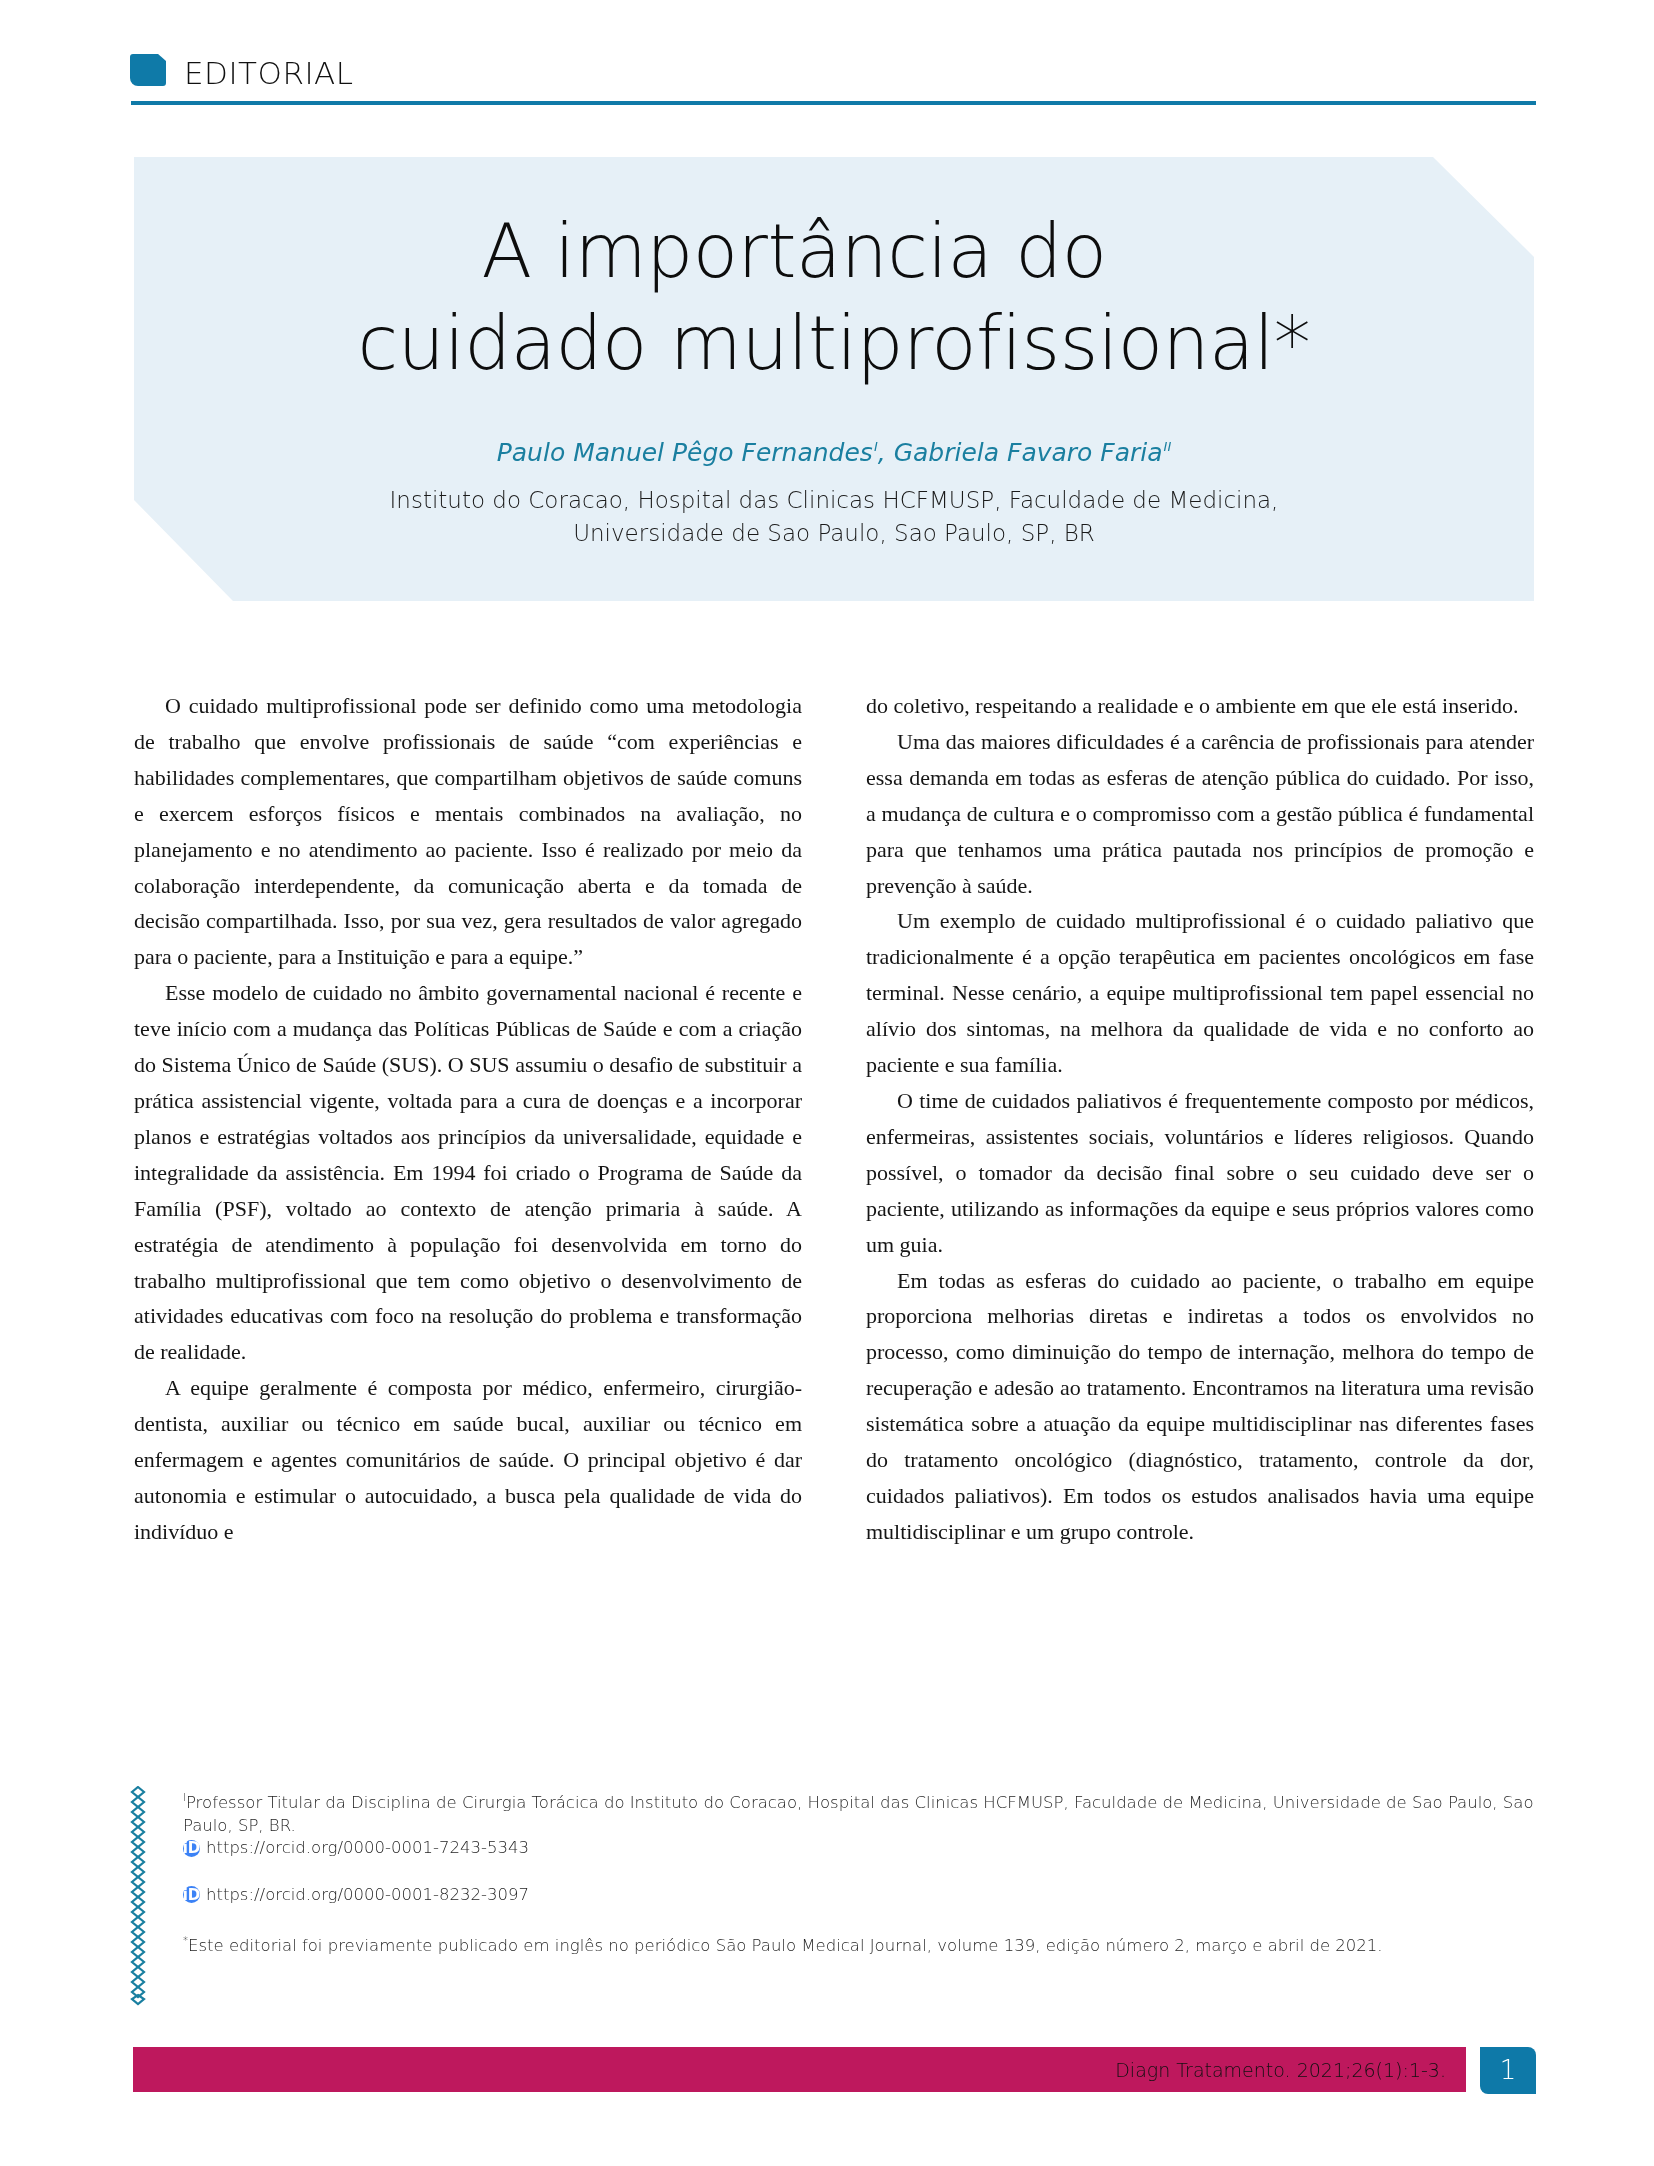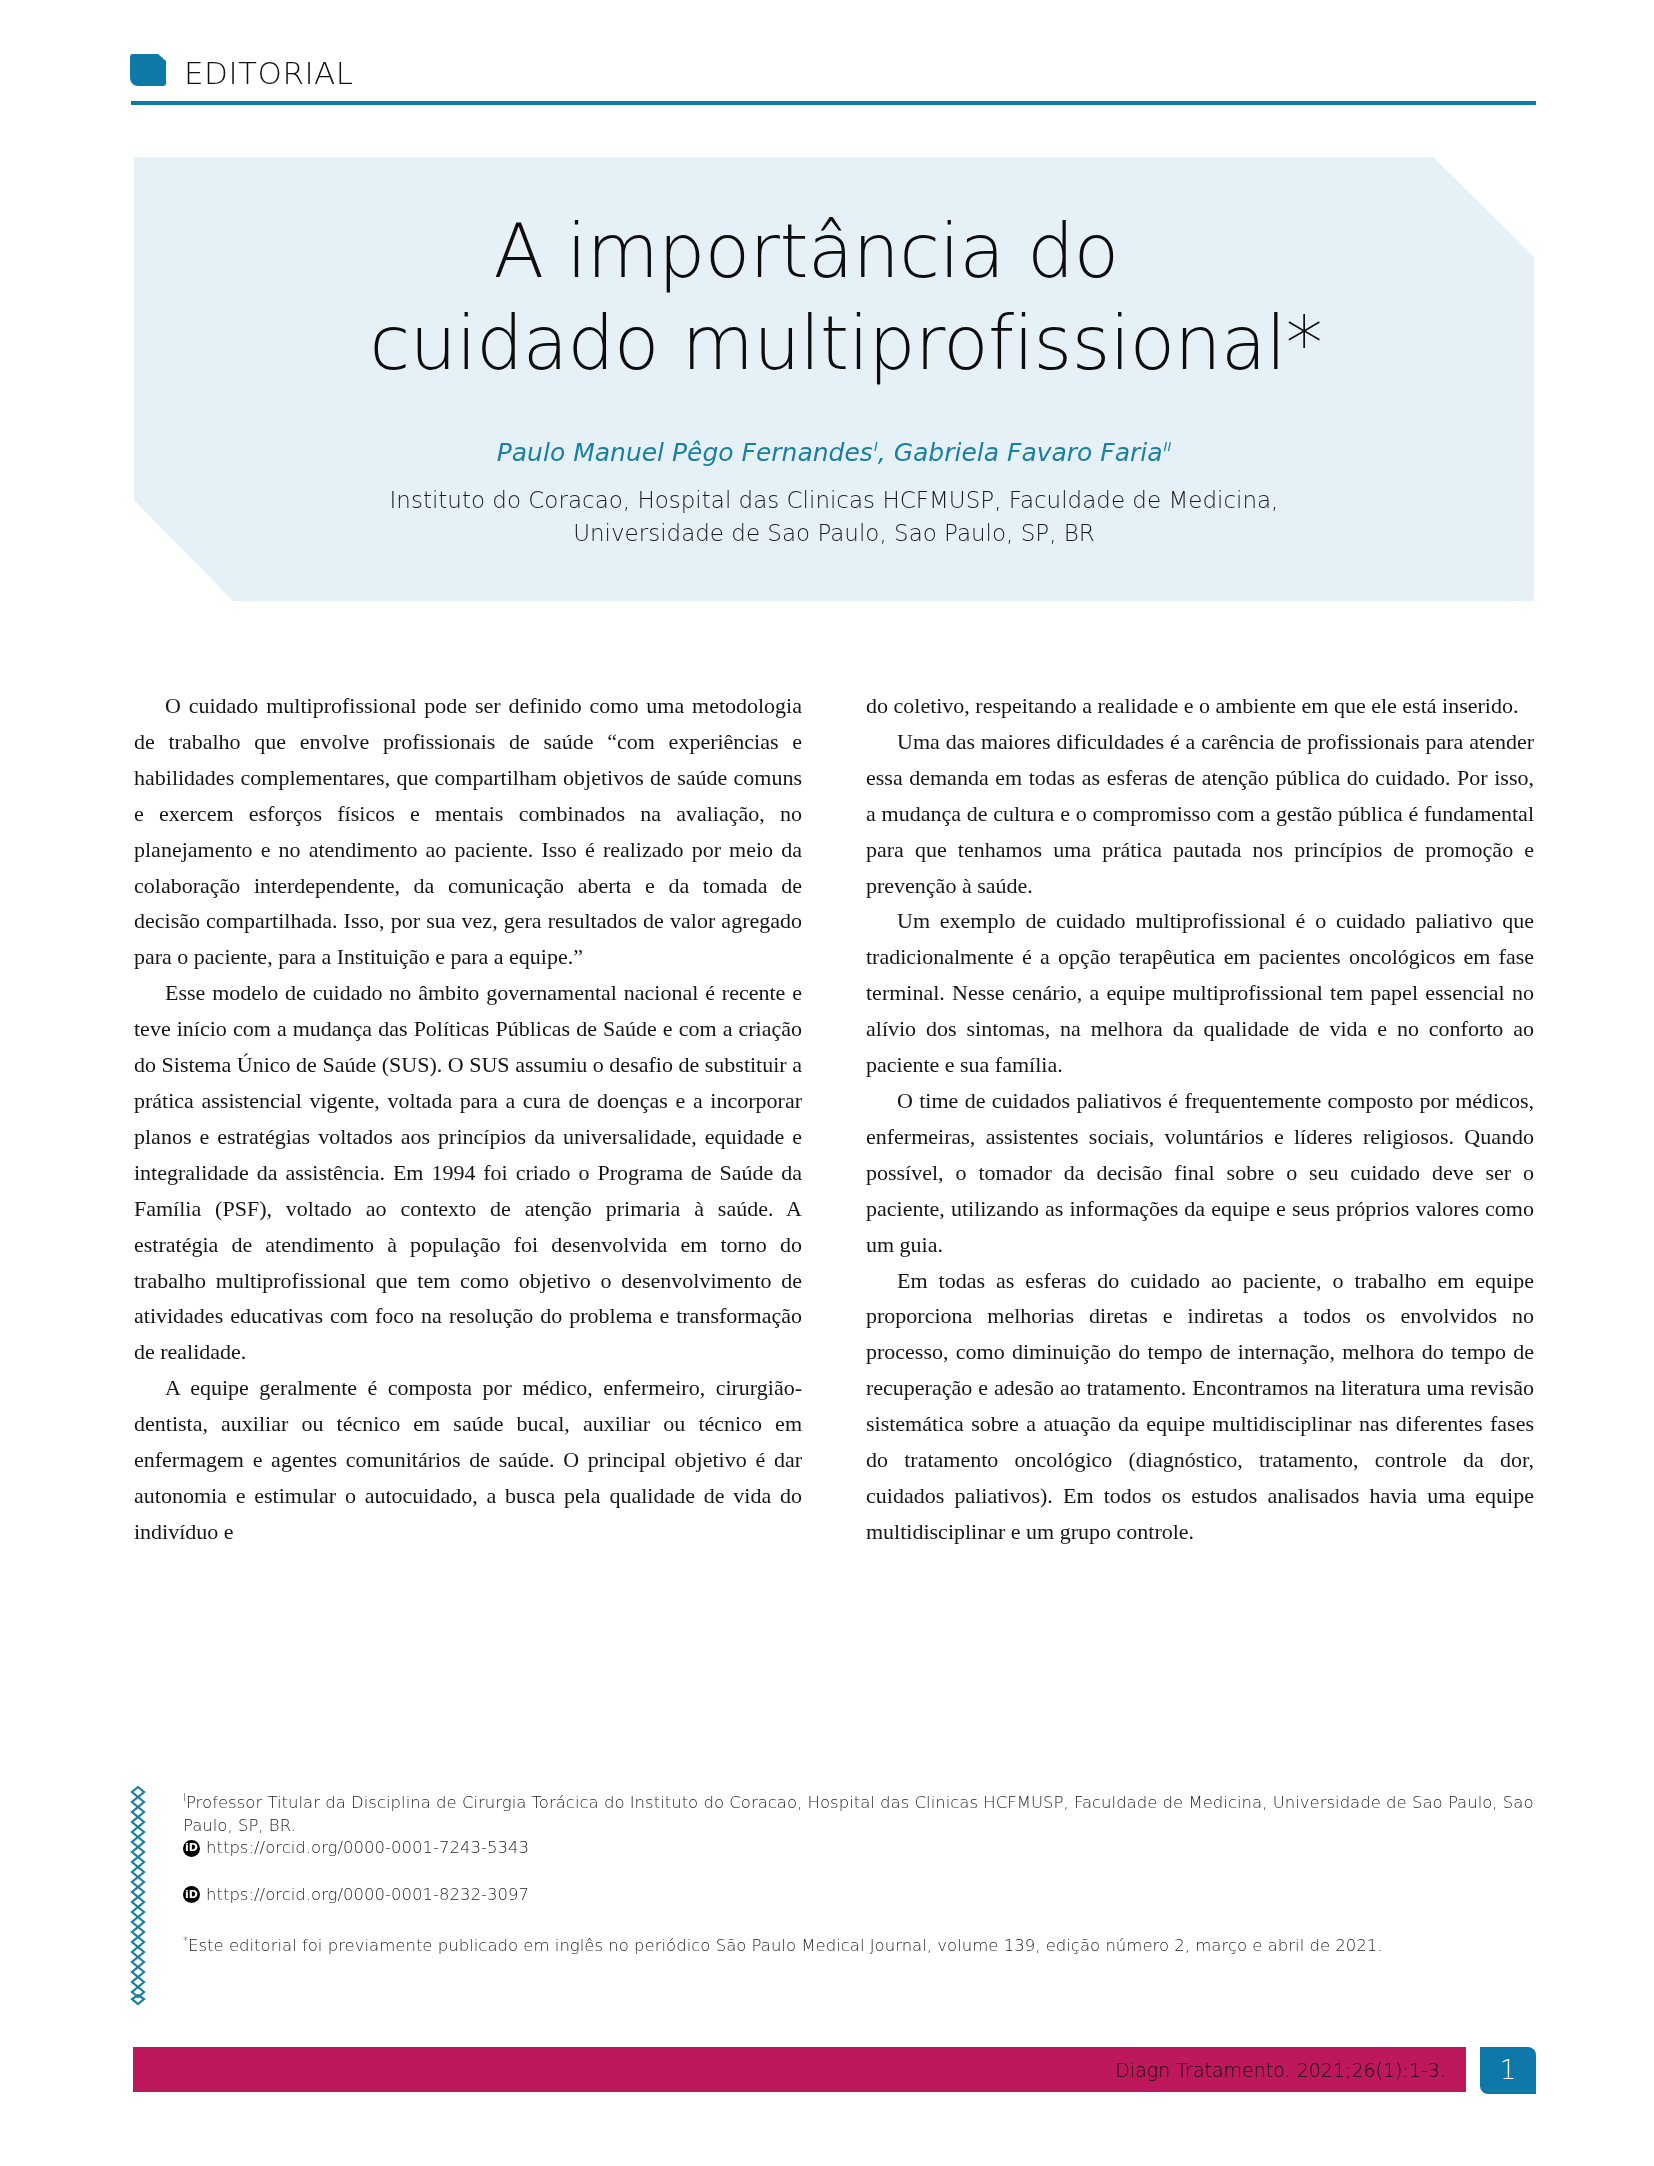--- a/index.html
+++ b/index.html
@@ -41,42 +41,42 @@
   .col p.cont { text-indent: 0; }
 
   
   .chain { position: absolute; left: 130px; top: 1786px; width: 16px; height: 220px; }
   .footnotes { position: absolute; left: 167px; top: 1787px; width: 1370px;
                font-family: "DejaVu Sans", sans-serif; font-weight: 300;
                font-size: 16.5px; line-height: 22.5px; color: #1f1f1f; }
   .fn { margin: 0 0 24px 16px; }
   .fn sup { font-size: 10px; vertical-align: 7px; }
   .orcid-row { display: flex; align-items: center; gap: 6px; }
-  .orcid-icon { width: 17px; height: 17px; border-radius: 50%; background: #000000; color: #fff;
-                font-size: 11px; font-weight: bold; display: inline-flex; align-items: center;
+  .orcid-icon { width: 17px; height: 17px; border-radius: 50%; background: #3b82f6; color: #fff;
+                font-size: 15px; font-weight: bold; display: inline-flex; align-items: center;
                 justify-content: center; font-family: "DejaVu Sans", sans-serif; }
 
   
   .foot-bar { position: absolute; left: 133px; top: 2047px; width: 1333px; height: 45px;
               background: #be185d; }
   .foot-cite { position: absolute; right: 20px; top: 10px; font-size: 19px; line-height: 26px;
                color: #111; font-family: "DejaVu Sans", sans-serif; font-weight: 300; }
   .page-num { position: absolute; left: 1480px; top: 2047px; width: 56px; height: 47px;
               background: #0e79a8; color: #fff; font-size: 26px; line-height: 47px; text-align: center;
               border-radius: 0 8px 0 8px; font-family: "DejaVu Sans", sans-serif; font-weight: 300; }
 </style>
 </head>
 <body>
 
 <div class="hdr-icon"></div>
 <div class="hdr-label">EDITORIAL</div>
 <div class="hdr-rule"></div>
 
 <div class="title-box"></div>
-<h1 class="title" style="margin:0;font-weight:300;padding-left:12px;">
+<h1 class="title" style="margin:0;font-weight:300;">
   <span class="l1">A importância do</span>
   <span class="l2">cuidado multiprofissional*</span>
 </h1>
 <div class="authors">
   <span>Paulo Manuel Pêgo Fernandes</span><sup>I</sup><span>, </span><span>Gabriela Favaro Faria</span><sup>II</sup>
 </div>
 <div class="affil">
   <span>Instituto do Coracao, Hospital das Clinicas HCFMUSP, Faculdade de Medicina,</span>
   <span>Universidade de Sao Paulo, Sao Paulo, SP, BR</span>
 </div>

